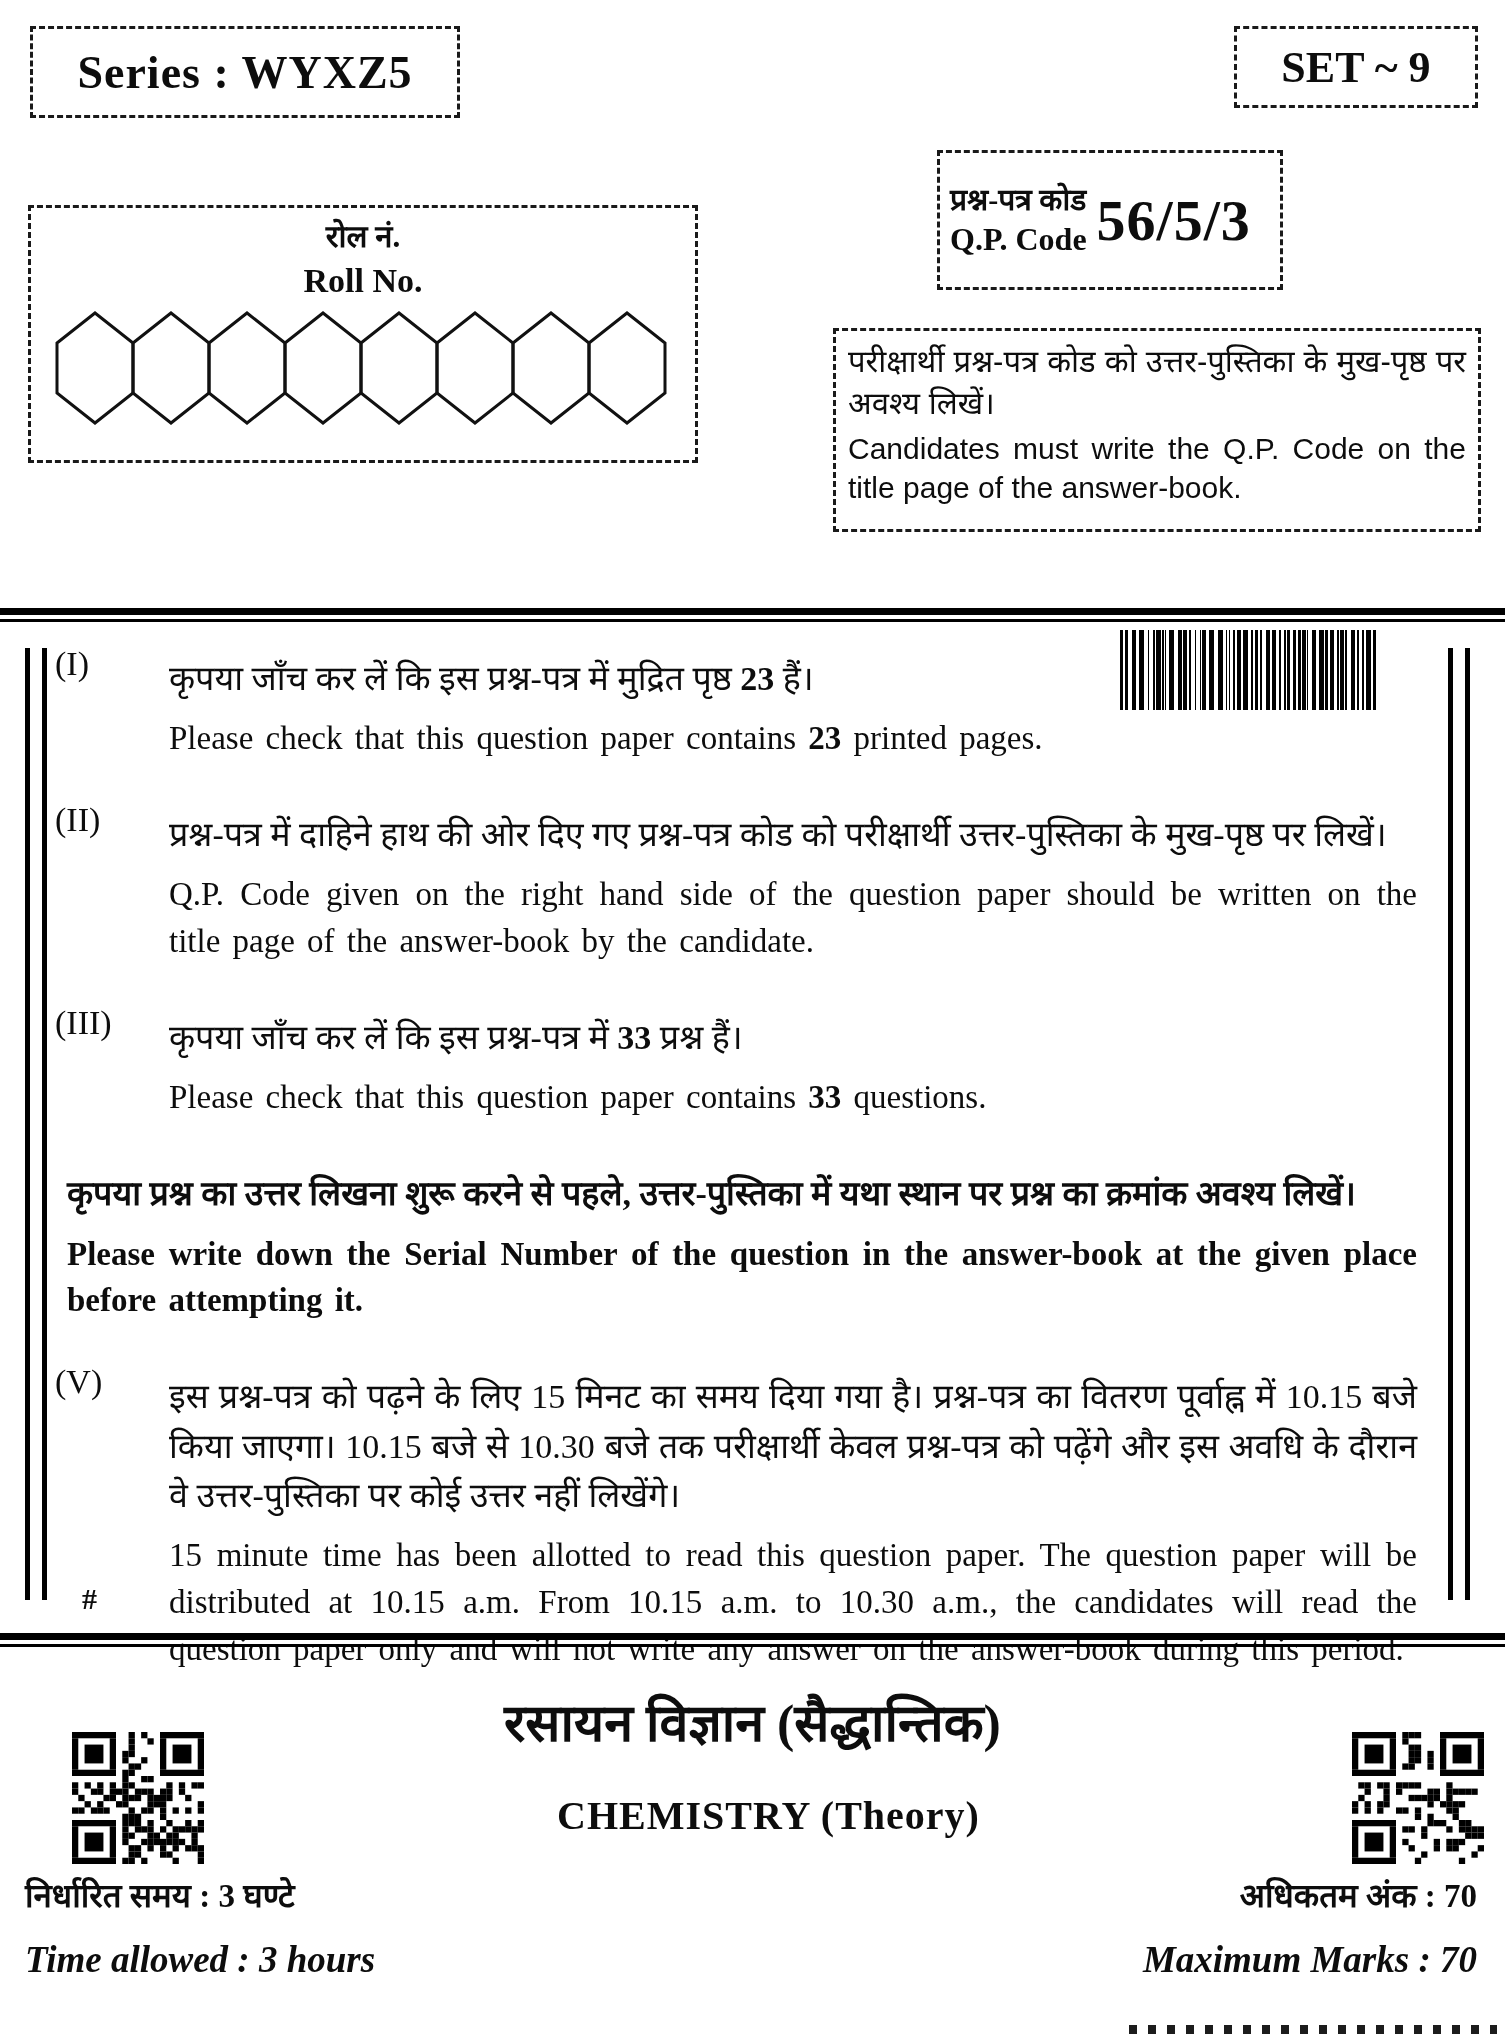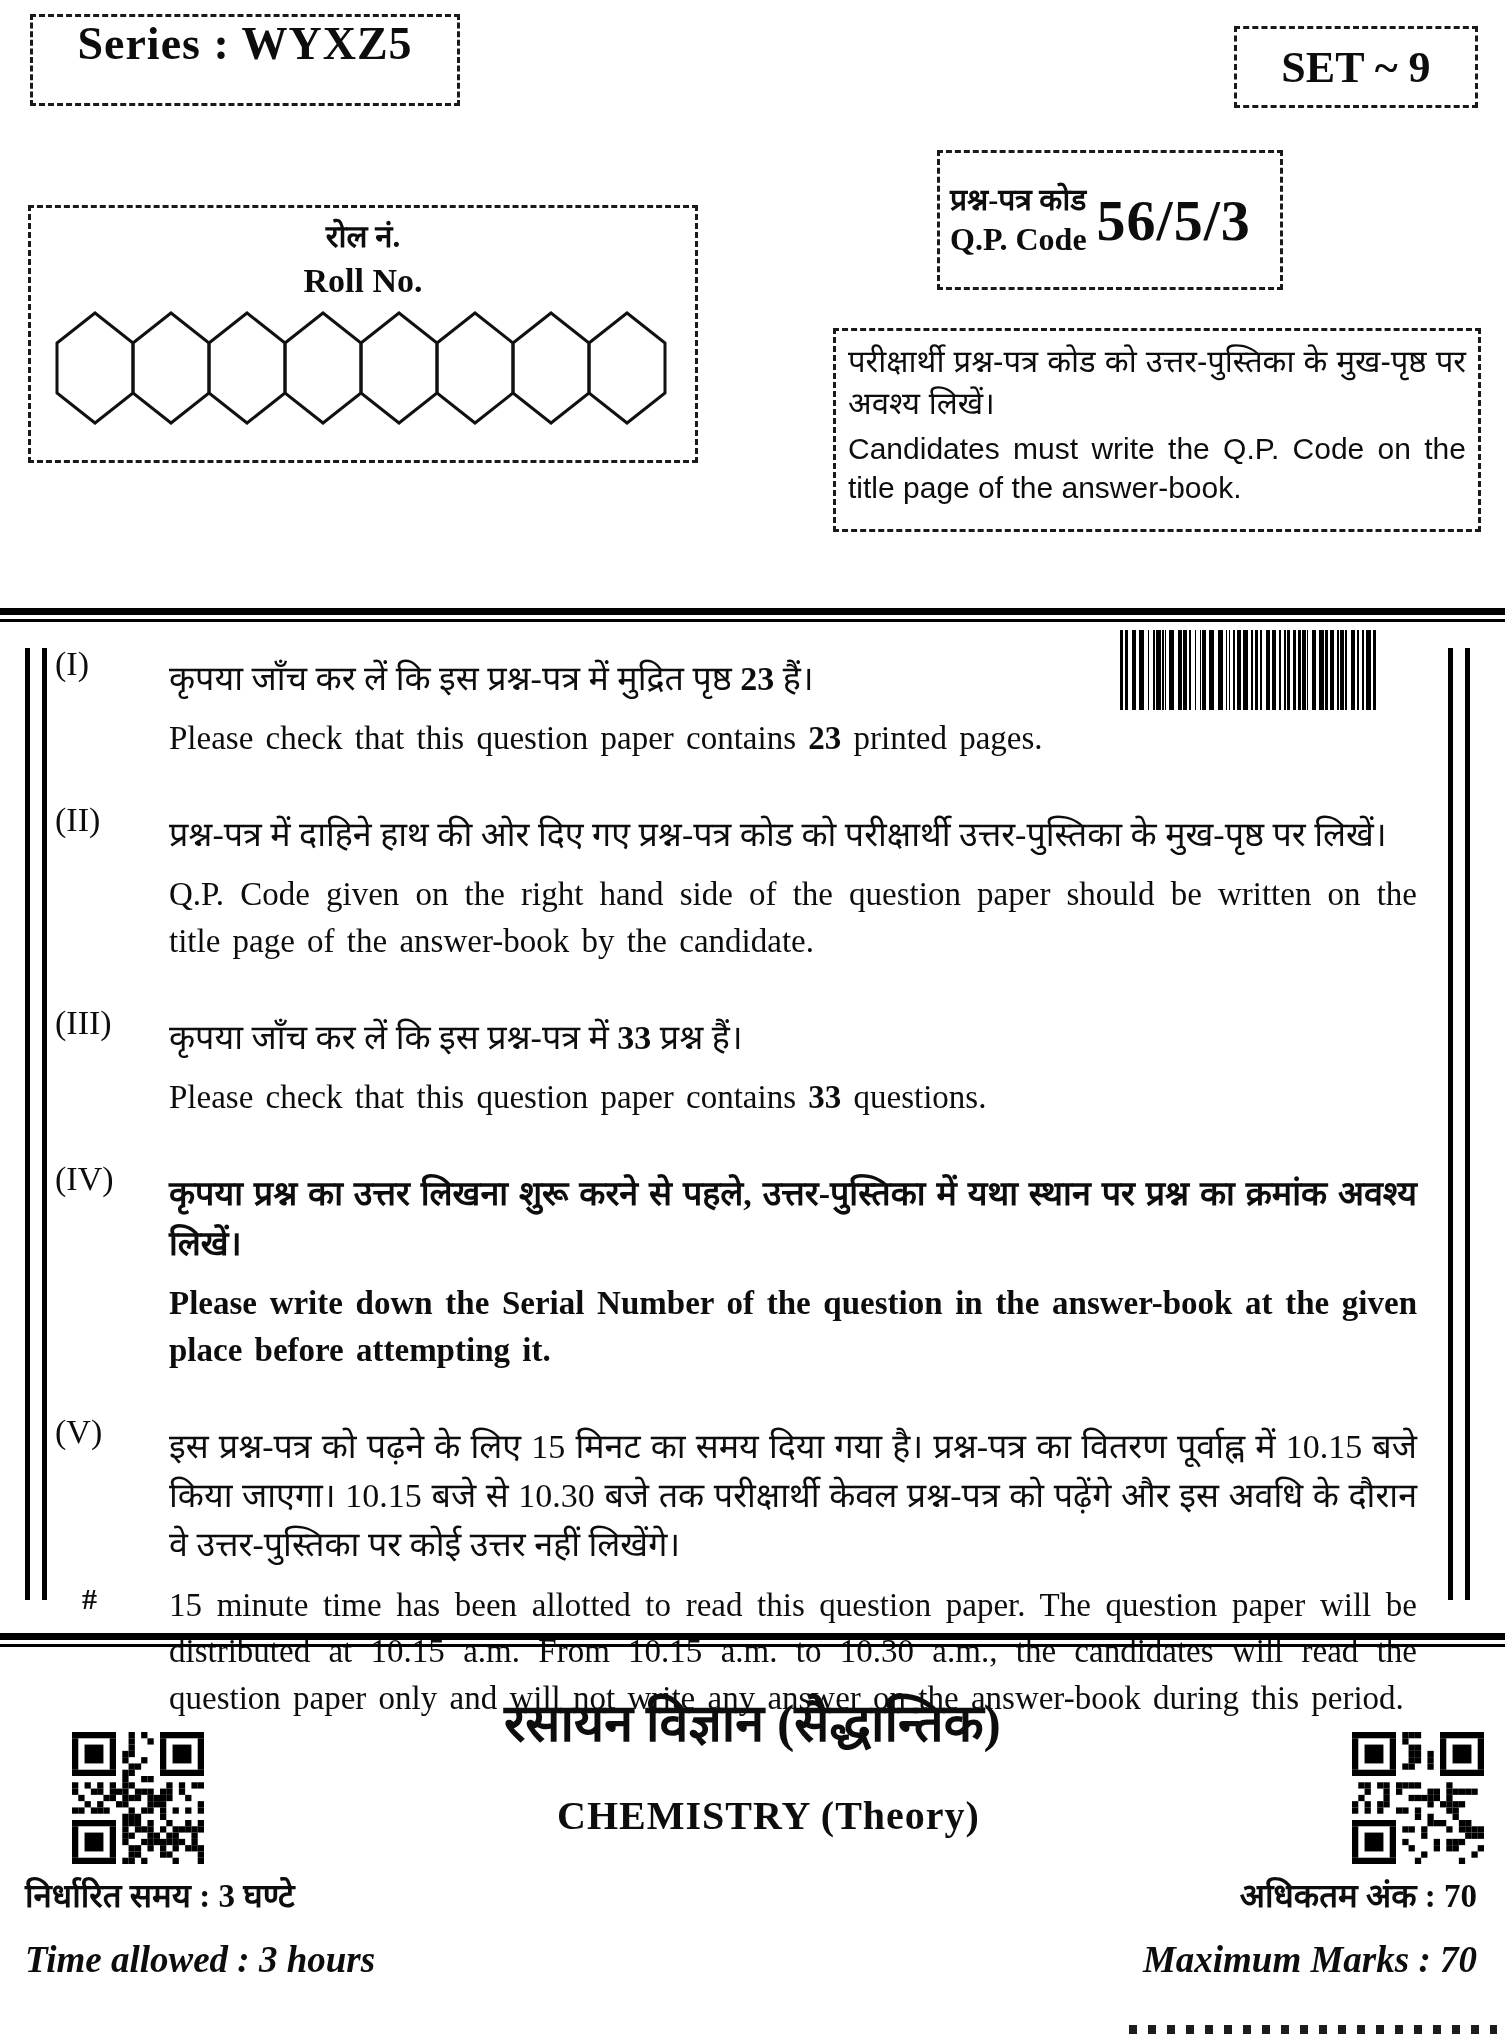--- a/index.html
+++ b/index.html
@@ -3,22 +3,22 @@
 <meta charset="utf-8">
 <style>
   html,body{margin:0;padding:0;}
   body{
     width:1505px;height:2034px;position:relative;overflow:hidden;
     background:#ffffff;color:#0d0d0d;
     font-family:"Liberation Serif", serif;
   }
   .dashed{border:3px dashed #1a1a1a;background:#fff;}
   
-  #series-box{position:absolute;left:30px;top:14px;width:424px;height:86px;
-    display:flex;align-items:flex-start;justify-content:center;
+  #series-box{position:absolute;left:30px;top:26px;width:424px;height:86px;
+    display:flex;align-items:center;justify-content:center;
     font-weight:bold;font-size:46px;letter-spacing:1px;}
   #set-box{position:absolute;left:1234px;top:26px;width:238px;height:76px;
     display:flex;align-items:center;justify-content:center;
     font-weight:bold;font-size:44px;}
   
   #roll-box{position:absolute;left:28px;top:205px;width:664px;height:252px;text-align:center;}
   .roll-hi{font-size:31px;font-weight:bold;margin-top:12px;line-height:1.1;}
   .roll-en{font-size:34px;font-weight:bold;margin-top:8px;line-height:1.1;}
   #hex-wrap{margin-top:10px;}
   
@@ -182,21 +182,20 @@
       </div>
     </div>
     <div class="inst-row">
       <div class="inst-num">(III)</div>
       <div class="inst-body">
         <p class="hi">कृपया जाँच कर लें कि इस प्रश्न-पत्र में <b>33</b> प्रश्न हैं।</p>
         <p class="en">Please check that this question paper contains <b>33</b> questions.</p>
       </div>
     </div>
     <div class="inst-row bold">
-      <div class="inst-num">(IV)</div>
       <div class="inst-body">
         <p class="hi">कृपया प्रश्न का उत्तर लिखना शुरू करने से पहले, उत्तर-पुस्तिका में यथा स्थान पर प्रश्न का क्रमांक अवश्य लिखें।</p>
         <p class="en">Please write down the Serial Number of the question in the answer-book at the given place before attempting it.</p>
       </div>
     </div>
     <div class="inst-row">
       <div class="inst-num">(V)</div>
       <div class="inst-body">
         <p class="hi">इस प्रश्न-पत्र को पढ़ने के लिए 15 मिनट का समय दिया गया है। प्रश्न-पत्र का वितरण पूर्वाह्न में 10.15 बजे किया जाएगा। 10.15 बजे से 10.30 बजे तक परीक्षार्थी केवल प्रश्न-पत्र को पढ़ेंगे और इस अवधि के दौरान वे उत्तर-पुस्तिका पर कोई उत्तर नहीं लिखेंगे।</p>
         <p class="en">15 minute time has been allotted to read this question paper. The question paper will be distributed  at 10.15 a.m. From 10.15 a.m. to 10.30 a.m., the candidates will read the question paper only and will not write any answer on the answer-book during this period.</p>

